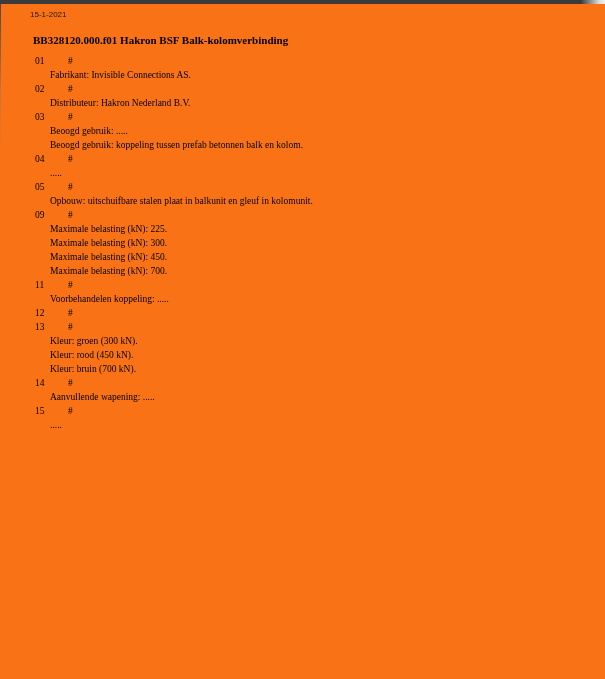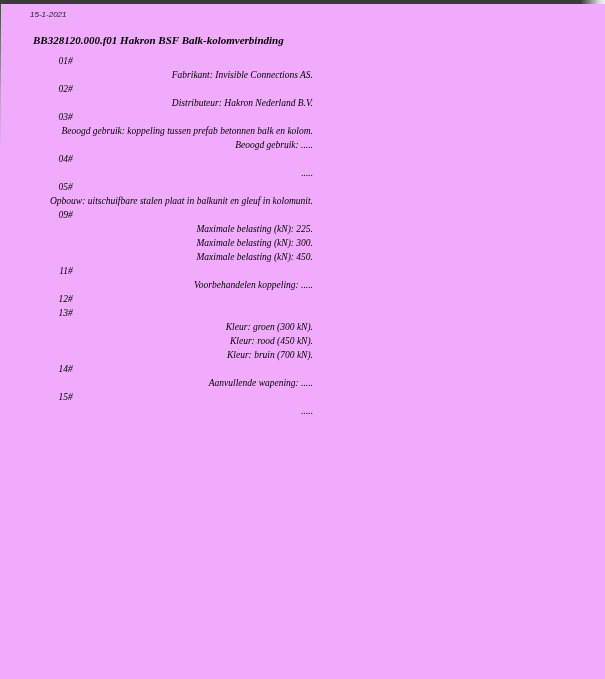--- a/index.html
+++ b/index.html
@@ -7,22 +7,21 @@
   body {
     background: #ffffff;
     font-family: "Liberation Serif", serif;
     color: #000000;
     position: relative;
     overflow: hidden;
   }
   .page {
     position: absolute;
     inset: 0;
-    background: #f0abfc;
-    font-style: italic;
+    background: #f97316;
   }
   .top-bar {
     position: absolute;
     top: 0; left: 0;
     width: 605px; height: 4px;
     background: linear-gradient(to right, #3b3b3b 0%, #3b3b3b 96%, #d9d9d9 99%, #f2f2f2 100%);
   }
   .left-edge {
     position: absolute;
     top: 4px; left: 0;
@@ -47,21 +46,21 @@
     color: #000000;
     white-space: nowrap;
   }
   .list {
     position: absolute;
     left: 35px; top: 54px;
     font-size: 9.5px;
     line-height: 14px;
     color: #000000;
   }
-  .item .row { white-space: nowrap; text-align: right; }
+  .item .row { white-space: nowrap; }
   .item .head { display: flex; }
   .item .num {
     display: inline-block;
     width: 33px;
     flex: 0 0 33px;
   }
   .item .marker { display: inline-block; }
   .item .line { margin-left: 15px; }
 </style>
 </head>
@@ -87,22 +86,22 @@
       <span class="marker">#</span>
     </div>
   <div class="row line">Distributeur: Hakron Nederland B.V.</div>
       </div>
 
   <div class="item">
     <div class="row head">
       <span class="num">03</span>
       <span class="marker">#</span>
     </div>
-  <div class="row line">Beoogd gebruik: koppeling tussen prefab betonnen balk en kolom.</div>
-        <div class="row line">Beoogd gebruik: .....</div>
+  <div class="row line">Beoogd gebruik: .....</div>
+        <div class="row line">Beoogd gebruik: koppeling tussen prefab betonnen balk en kolom.</div>
       </div>
 
   <div class="item">
     <div class="row head">
       <span class="num">04</span>
       <span class="marker">#</span>
     </div>
   <div class="row line">.....</div>
       </div>
 
@@ -115,20 +114,21 @@
       </div>
 
   <div class="item">
     <div class="row head">
       <span class="num">09</span>
       <span class="marker">#</span>
     </div>
   <div class="row line">Maximale belasting (kN): 225.</div>
         <div class="row line">Maximale belasting (kN): 300.</div>
         <div class="row line">Maximale belasting (kN): 450.</div>
+        <div class="row line">Maximale belasting (kN): 700.</div>
       </div>
 
   <div class="item">
     <div class="row head">
       <span class="num">11</span>
       <span class="marker">#</span>
     </div>
   <div class="row line">Voorbehandelen koppeling: .....</div>
       </div>
 

